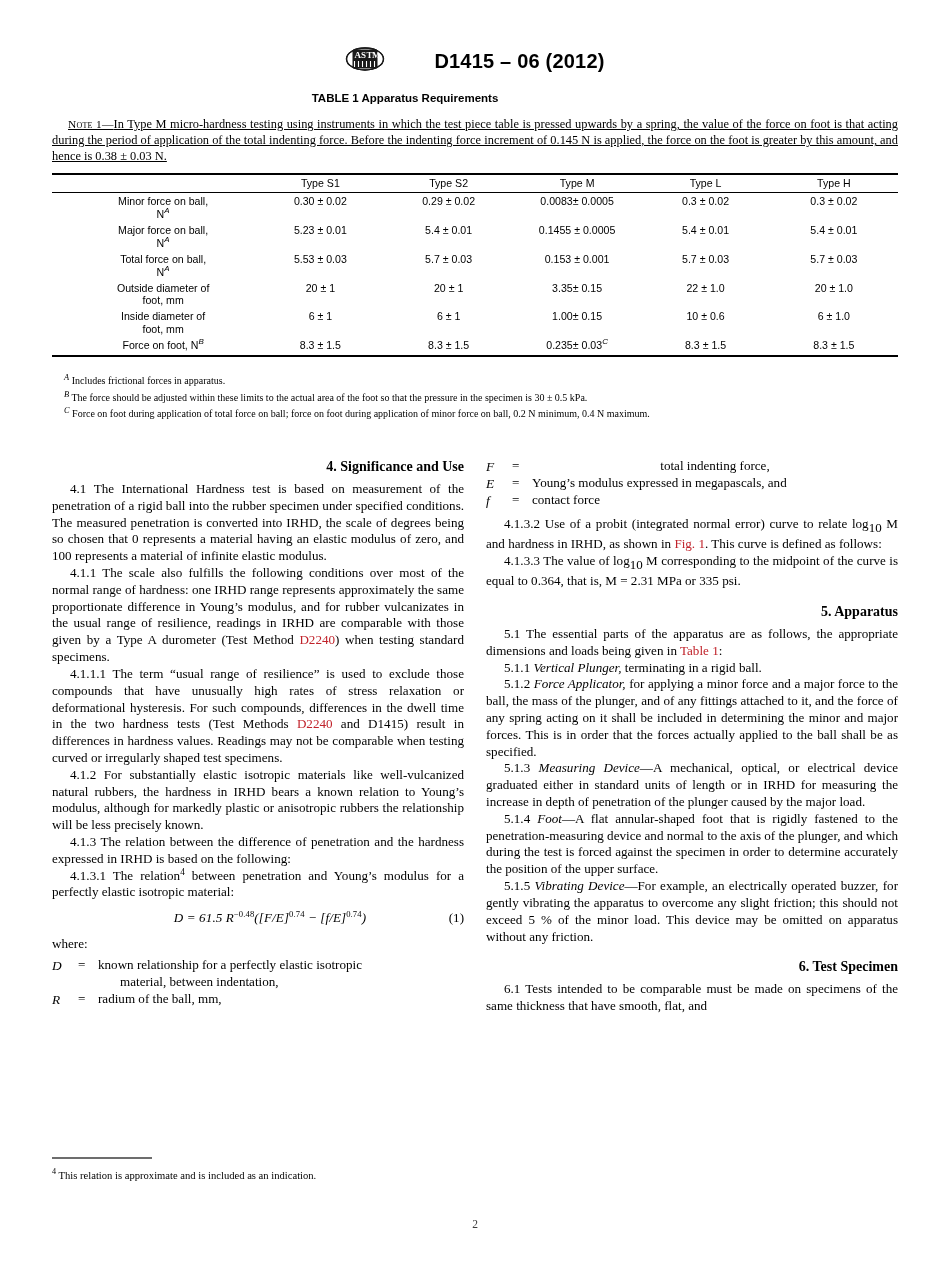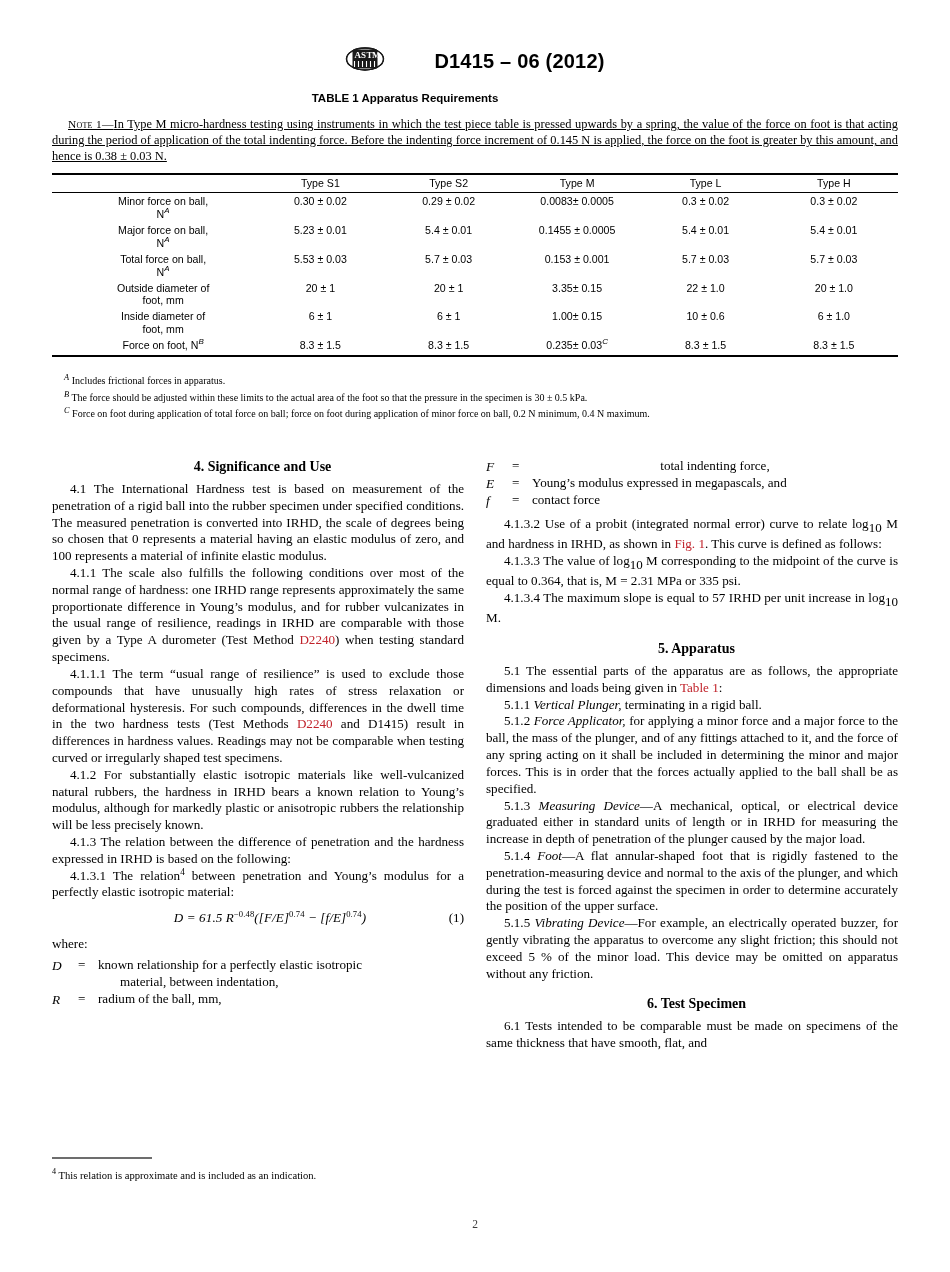--- a/index.html
+++ b/index.html
@@ -138,21 +138,21 @@
     text-justify: inter-word;
   }
   .col-left  { left: 52px; }
   .col-right { left: 486px; }
 
   h3.section {
     font-family: "Liberation Serif", serif;
     font-weight: bold;
     font-size: 14px;
     margin: 0 0 5px 9px;
-    text-align: center;
+    text-align: right;
   }
   h3.section.spaced { margin-top: 13px; }
   p.para {
     margin: 0;
     text-indent: 18px;
   }
   p.para.noindent { text-indent: 0; }
   .lnk { color: #c0222a; }
   em { font-style: italic; }
   sub.sm { font-size: 13px; }
@@ -429,21 +429,20 @@
         <span class="defsym">f</span>
         <span class="defeq">=</span>
         <span class="deftxt" style="text-align:left">contact force</span>
       </div>
     </div>
 
     <p class="para" style="margin-top:6px"><span>4.1.3.2 Use of a probit (integrated normal error) curve to relate log</span><sub class="sm">10</sub><span> M and hardness in IRHD, as shown in </span><span class="lnk">Fig. 1</span><span>. This curve is defined as follows:</span></p>
 
     <p class="para"><span>4.1.3.3 The value of log</span><sub class="sm">10</sub><span> M corresponding to the midpoint of the curve is equal to 0.364, that is, M = 2.31 MPa or 335 psi.</span></p>
 
-    <p class="para"><span>4.1.3.4 The maximum slope is equal to 57 IRHD per unit increase in log</span><sub class="sm">10</sub><span> M.</span></p>
 
     <h3 class="section spaced">5.  Apparatus</h3>
 
     <p class="para"><span>5.1 The essential parts of the apparatus are as follows, the appropriate dimensions and loads being given in </span><span class="lnk">Table 1</span><span>:</span></p>
 
     <p class="para"><span>5.1.1 </span><em>Vertical Plunger,</em><span> terminating in a rigid ball.</span></p>
 
     <p class="para"><span>5.1.2 </span><em>Force Applicator,</em><span> for applying a minor force and a major force to the ball, the mass of the plunger, and of any fittings attached to it, and the force of any spring acting on it shall be included in determining the minor and major forces. This is in order that the forces actually applied to the ball shall be as specified.</span></p>
 
     <p class="para"><span>5.1.3 </span><em>Measuring Device</em><span>—A mechanical, optical, or electrical device graduated either in standard units of length or in IRHD for measuring the increase in depth of penetration of the plunger caused by the major load.</span></p>

